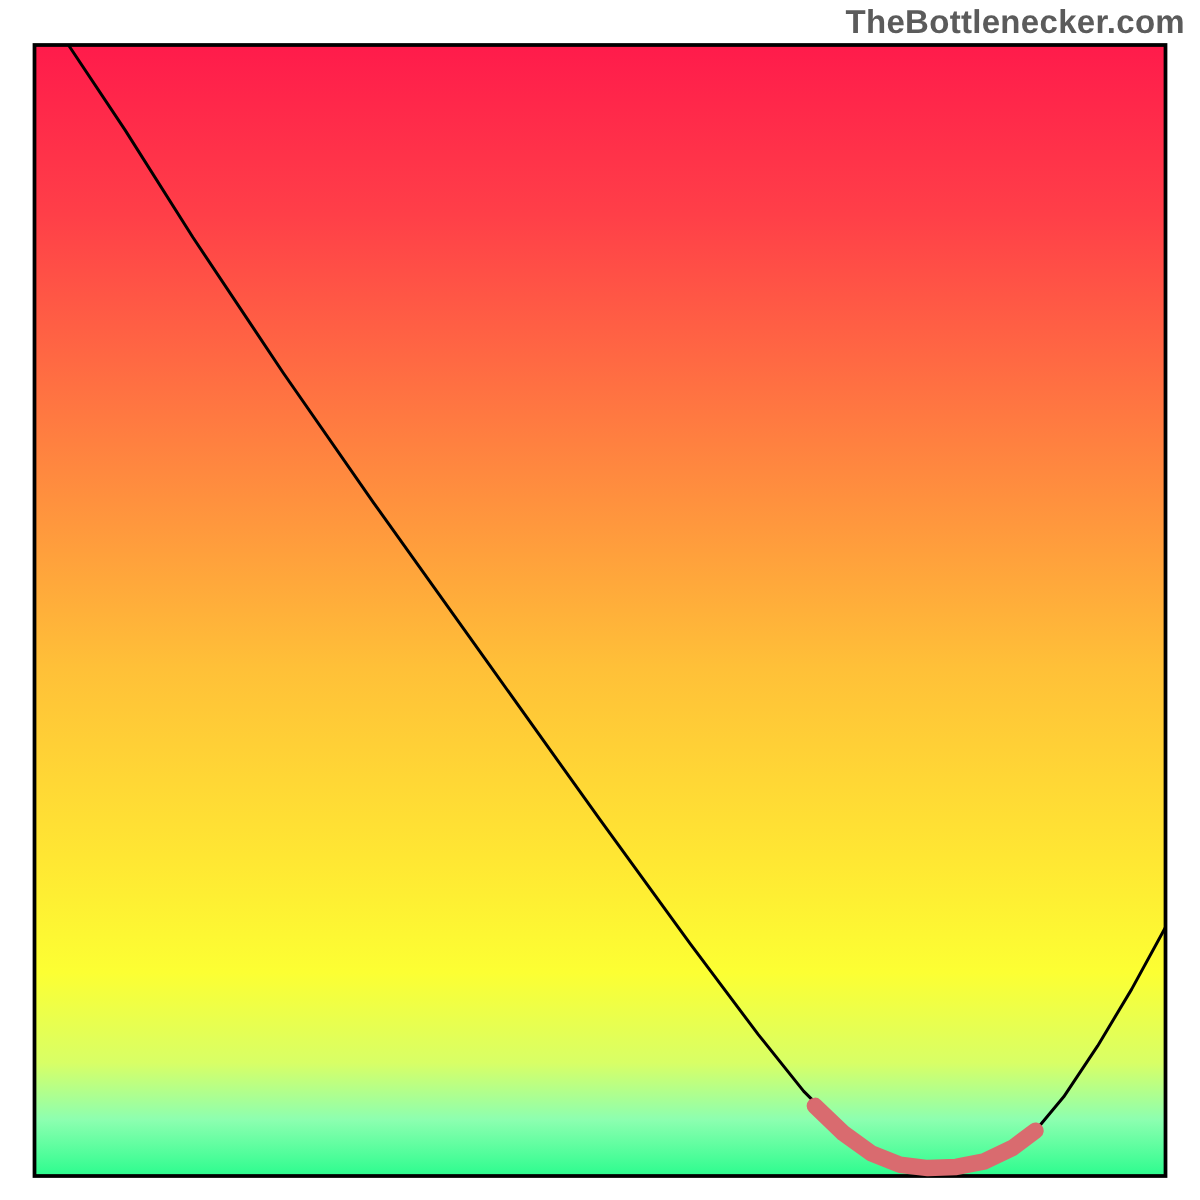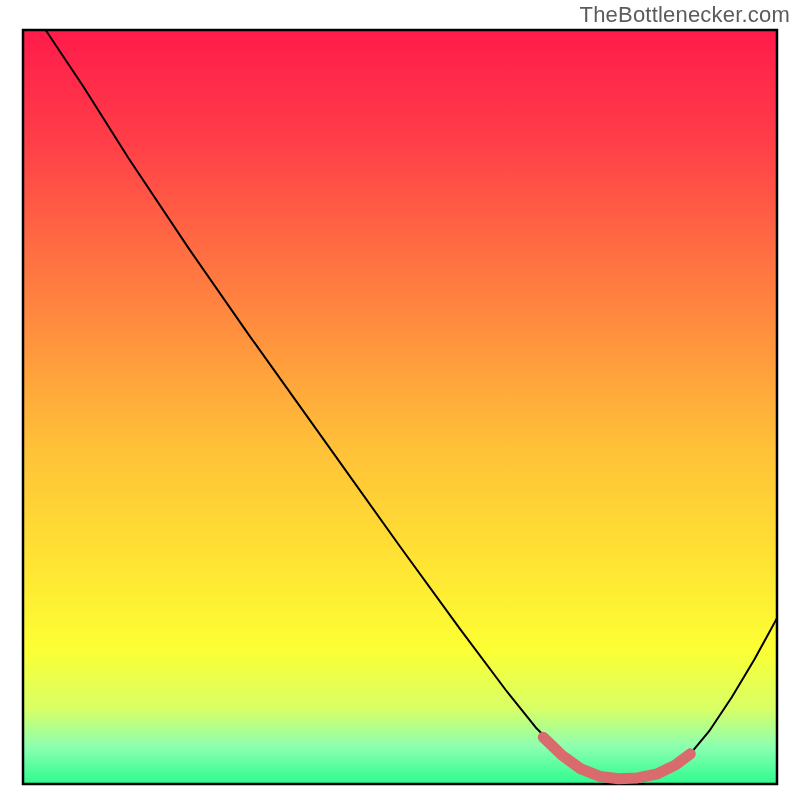--- a/index.html
+++ b/index.html
@@ -14,21 +14,21 @@
     position: relative;
     width: 800px;
     height: 800px;
   }
   .watermark {
     position: absolute;
     top: 2px;
     right: 10px;
     font-size: 22px;
     color: #5b5b5b;
-    font-weight: 400;
+    font-weight: 700;
     letter-spacing: 0.2px;
     text-align: center;
   }
   svg.chart {
     position: absolute;
     left: 0;
     top: 0;
   }
 </style>
 </head>

